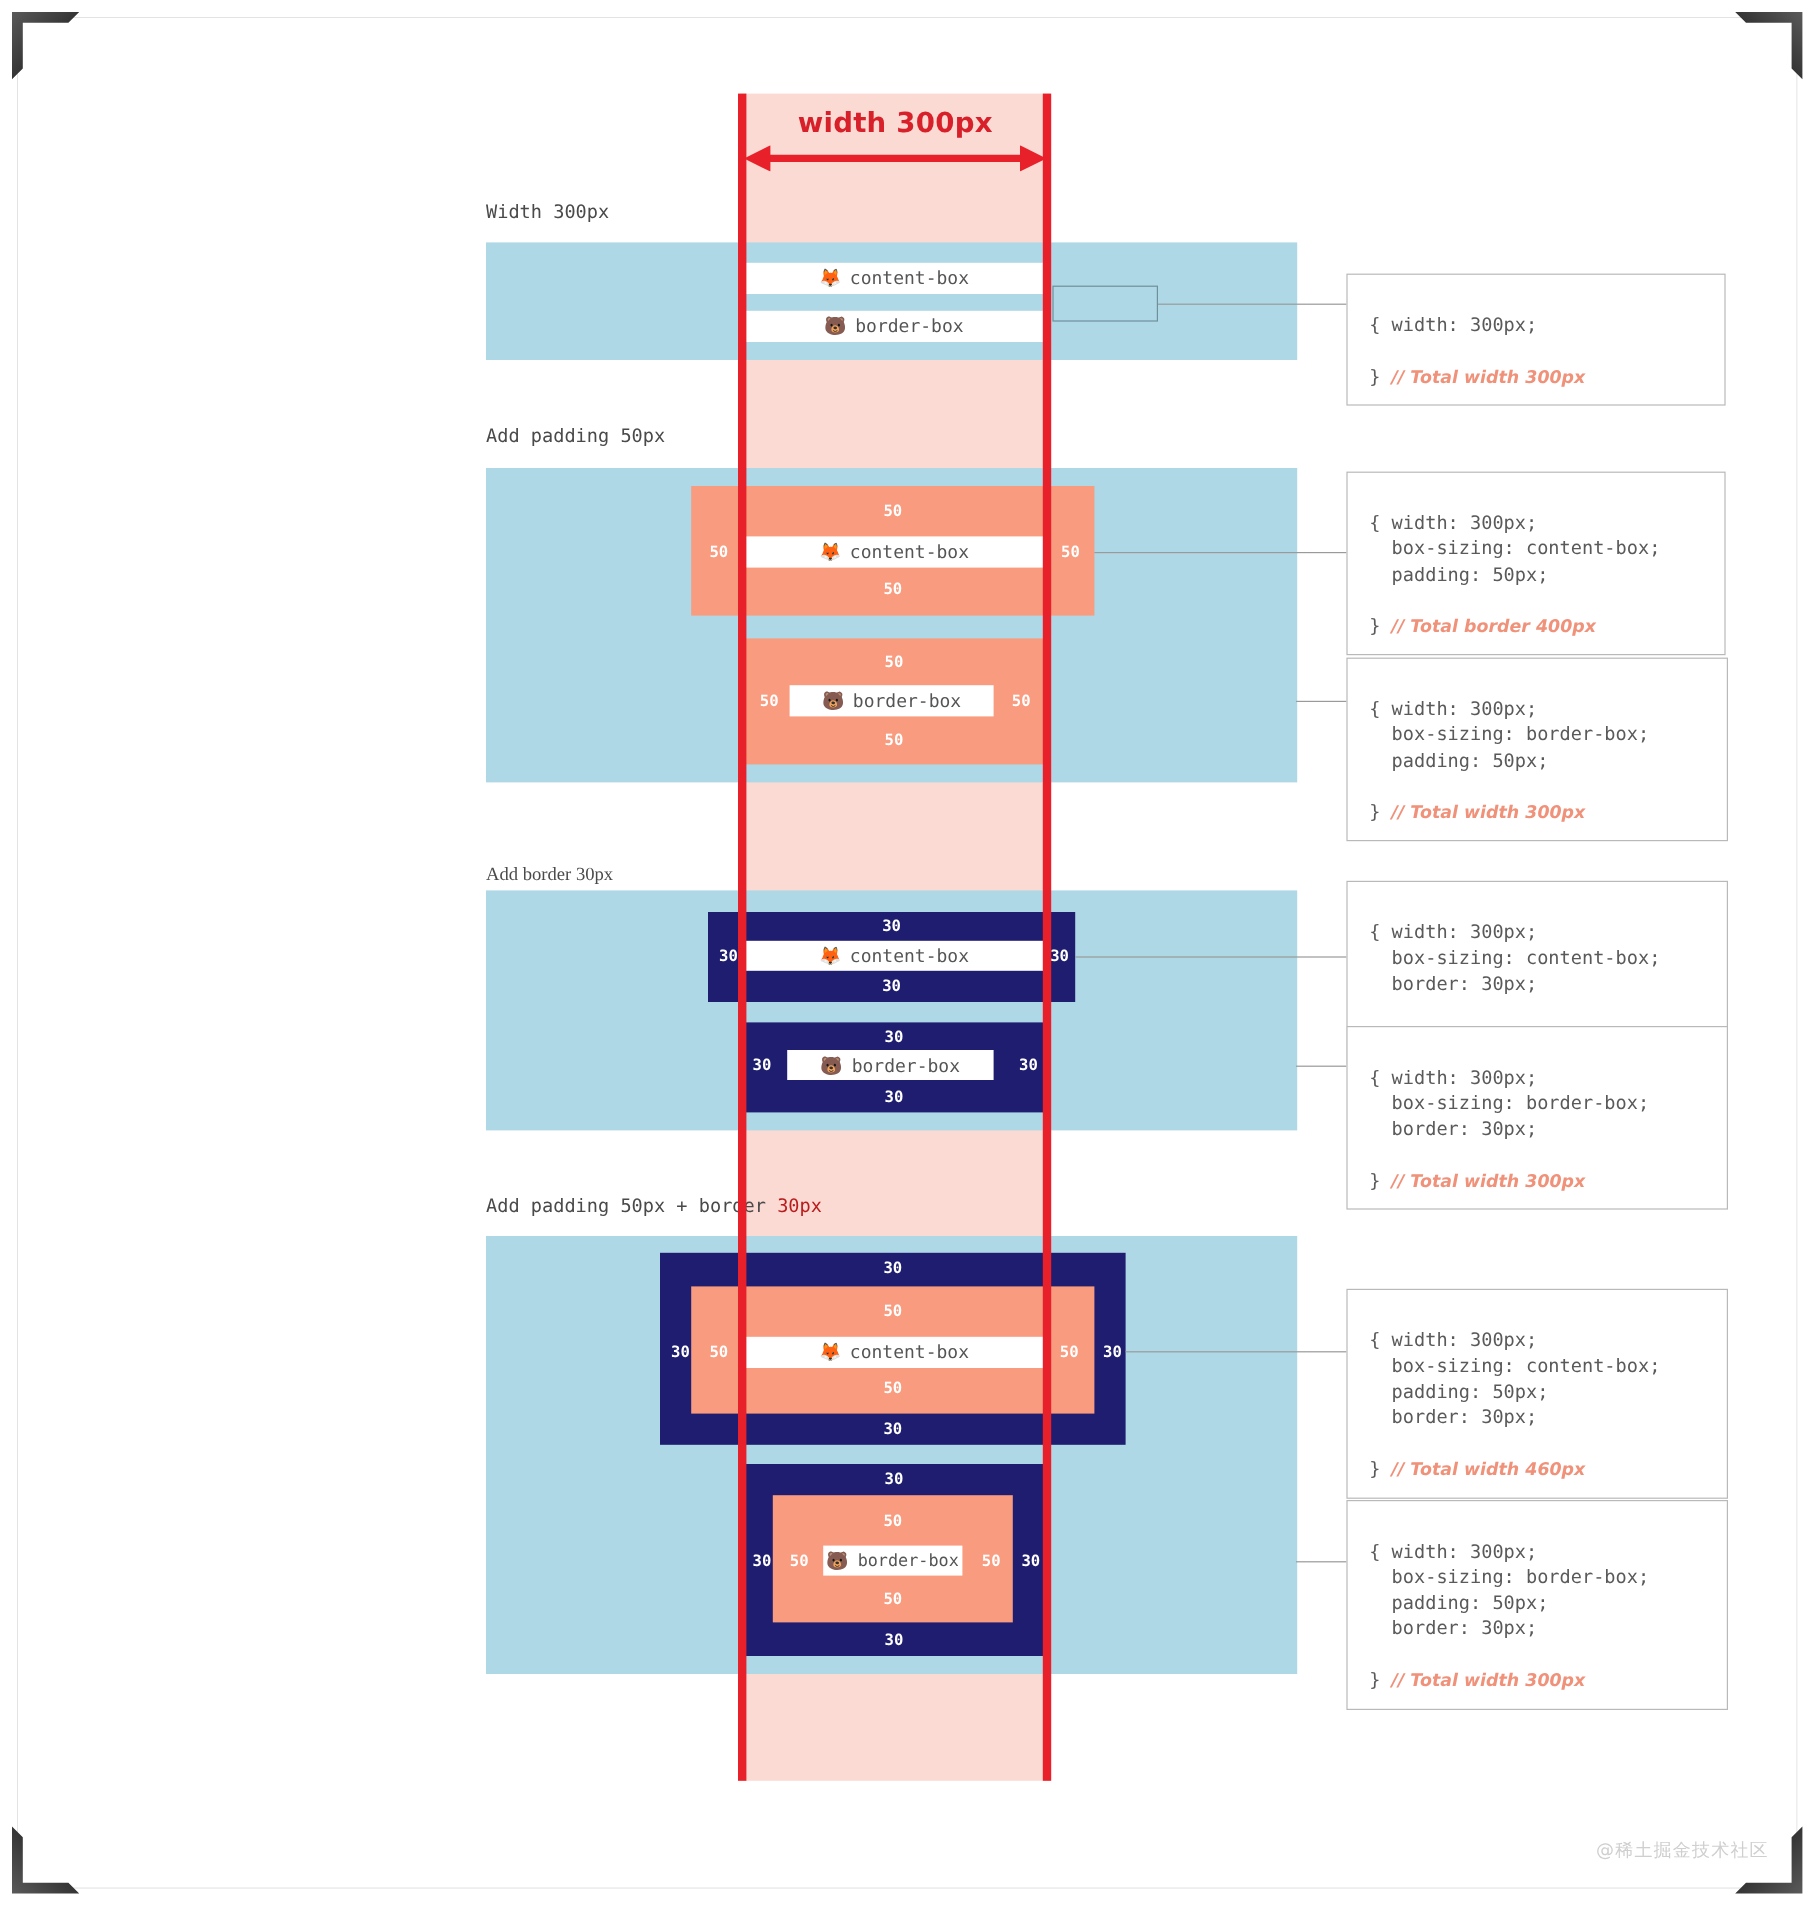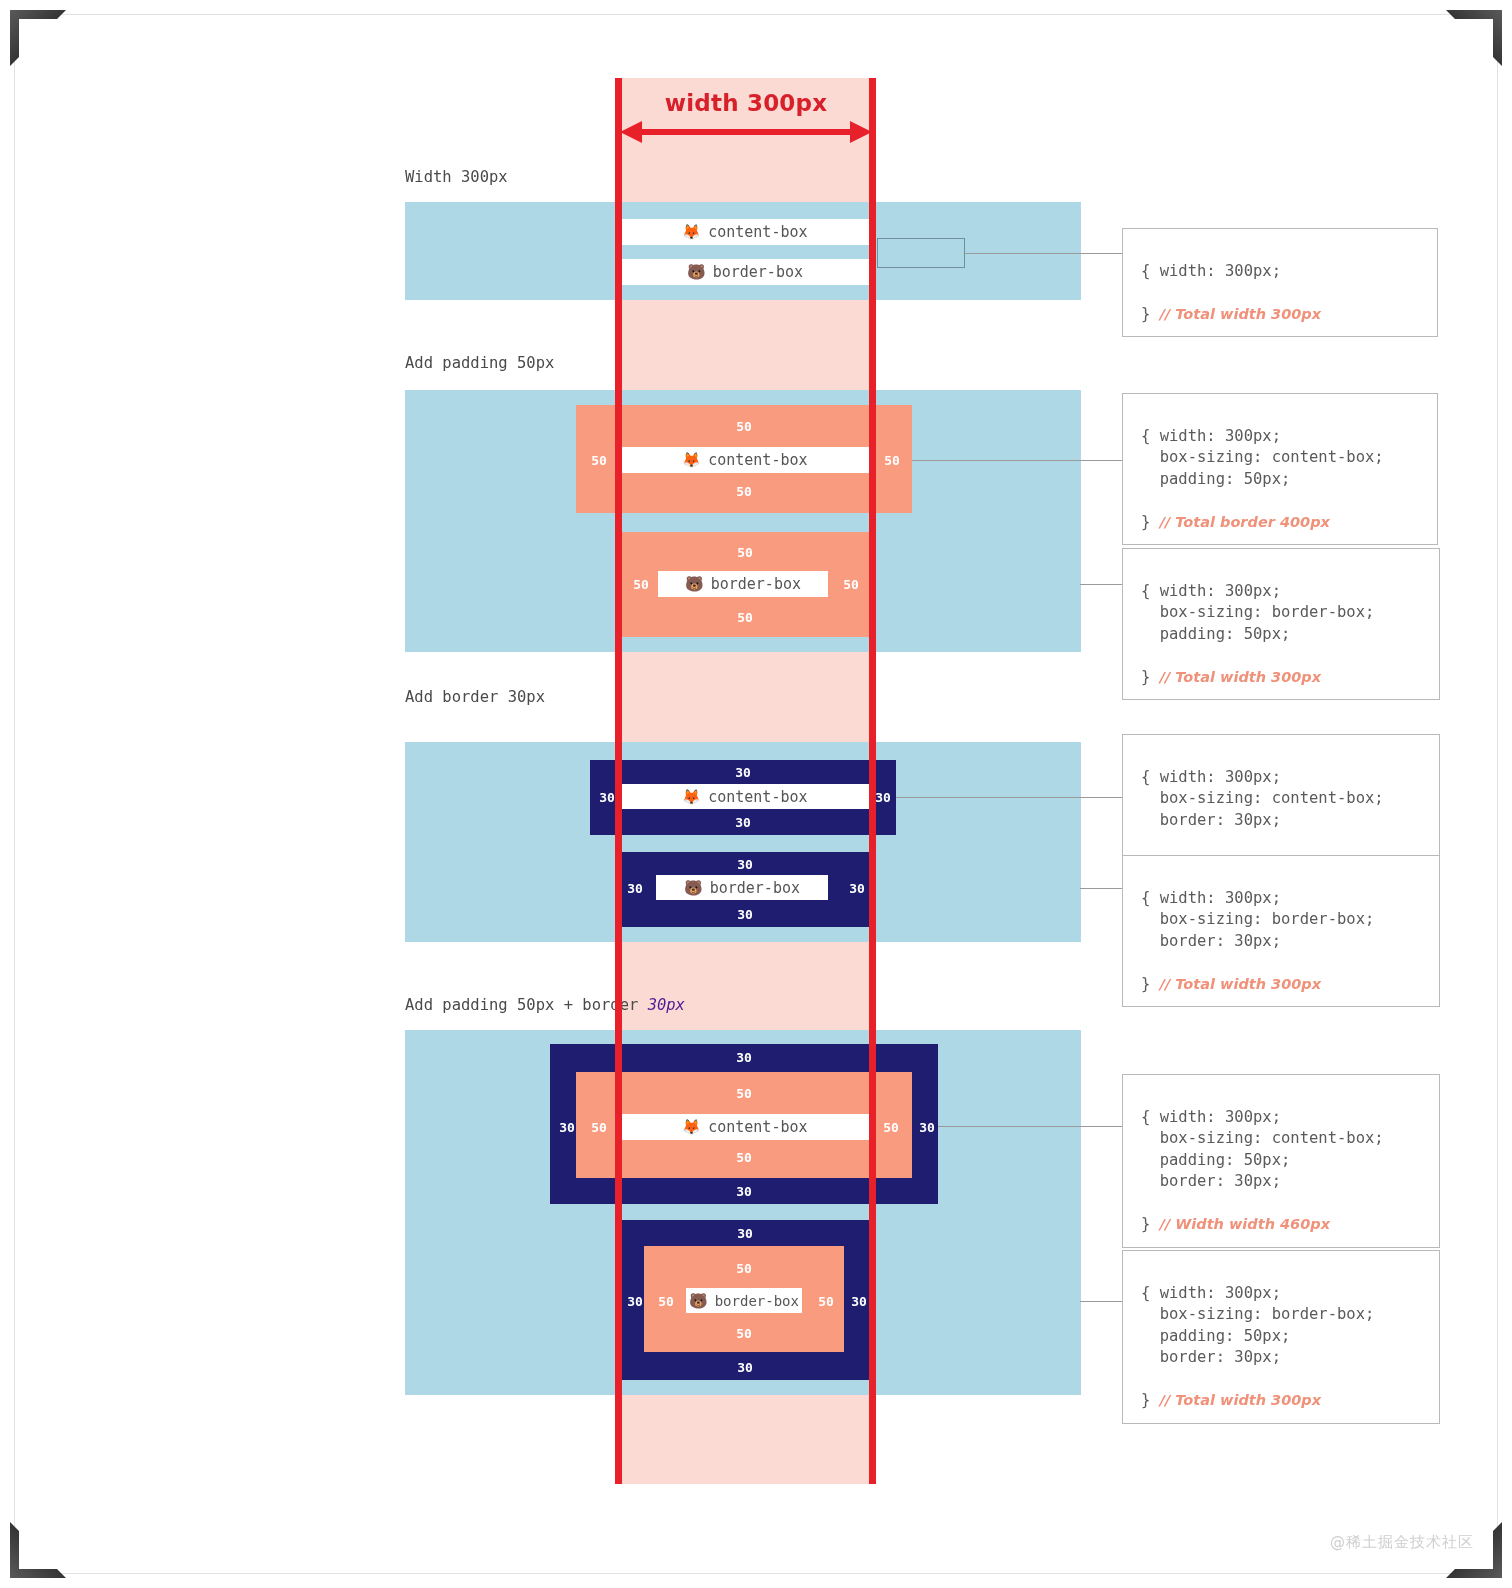--- a/index.html
+++ b/index.html
@@ -48,21 +48,21 @@
   #arrow-row {
     position:absolute; left:620px; top:121px; width:252px; height:22px; z-index:31;
   }
 
   
   .sec-title {
     position:absolute; left:405px; z-index:20;
     font-family:"DejaVu Sans Mono", monospace;
     font-size:15.5px; color:#4a4a4a; white-space:nowrap;
   }
-  .sec-title .dim { color:#4c1d95;font-style:italic; }
+  .sec-title .dim { color:#b91c1c; }
 
   
   .band {
     position:absolute; left:405px; width:676px;
     background:#aed8e6; z-index:5;
   }
 
   
   .pad-box {
     position:absolute; background:#f89b7e; z-index:8;
@@ -219,21 +219,21 @@
 </div>
 <div class="leader" style="left:1080px; top:584px; width:44px;"></div>
 <div class="code-card" style="left:1122px; top:548px; width:318px;">
 <span>{ width: 300px;
   box-sizing: border-box;
   padding: 50px;
 </span>
 <span>} </span><span class="cmt">// Total width 300px</span>
 </div>
 
-<div class="sec-title" style="top:688px;">
+<div class="sec-title" style="top:720px;font-family:Liberation Serif, serif;">
   <span>Add border 30px</span>
 </div>
 <div class="band" style="top:742px; height:200px;"></div>
 
 <div class="border-box-el" style="left:590px; top:760px; width:306px; height:75px;"></div>
 <div class="num onnavy" style="left:590px; top:765px; width:306px;">30</div>
 <div class="num onnavy" style="left:590px; top:815px; width:306px;">30</div>
 <div class="num onnavy" style="left:594px; top:790px; width:26px;">30</div>
 <div class="num onnavy" style="left:870px; top:790px; width:26px;">30</div>
 <div class="content-label" style="left:620px; top:784px; width:250px; height:25px;">
@@ -287,21 +287,21 @@
   <span class="emoji">🦊</span>
   <span>content-box</span>
 </div>
 <div class="leader" style="left:938px; top:1126px; width:186px;"></div>
 <div class="code-card" style="left:1122px; top:1074px; width:318px;">
 <span>{ width: 300px;
   box-sizing: content-box;
   padding: 50px;
   border: 30px;
 </span>
-<span>} </span><span class="cmt">// Width width 460px</span>
+<span>} </span><span class="cmt">// Total width 460px</span>
 </div>
 
 <div class="border-box-el" style="left:620px; top:1220px; width:250px; height:160px;"></div>
 <div class="num onnavy" style="left:620px; top:1226px; width:250px;">30</div>
 <div class="num onnavy" style="left:620px; top:1360px; width:250px;">30</div>
 <div class="num onnavy" style="left:622px; top:1294px; width:26px;">30</div>
 <div class="num onnavy" style="left:846px; top:1294px; width:26px;">30</div>
 
 <div class="pad-box" style="left:644px; top:1246px; width:200px; height:106px;"></div>
 <div class="num onpad" style="left:644px; top:1261px; width:200px;">50</div>

